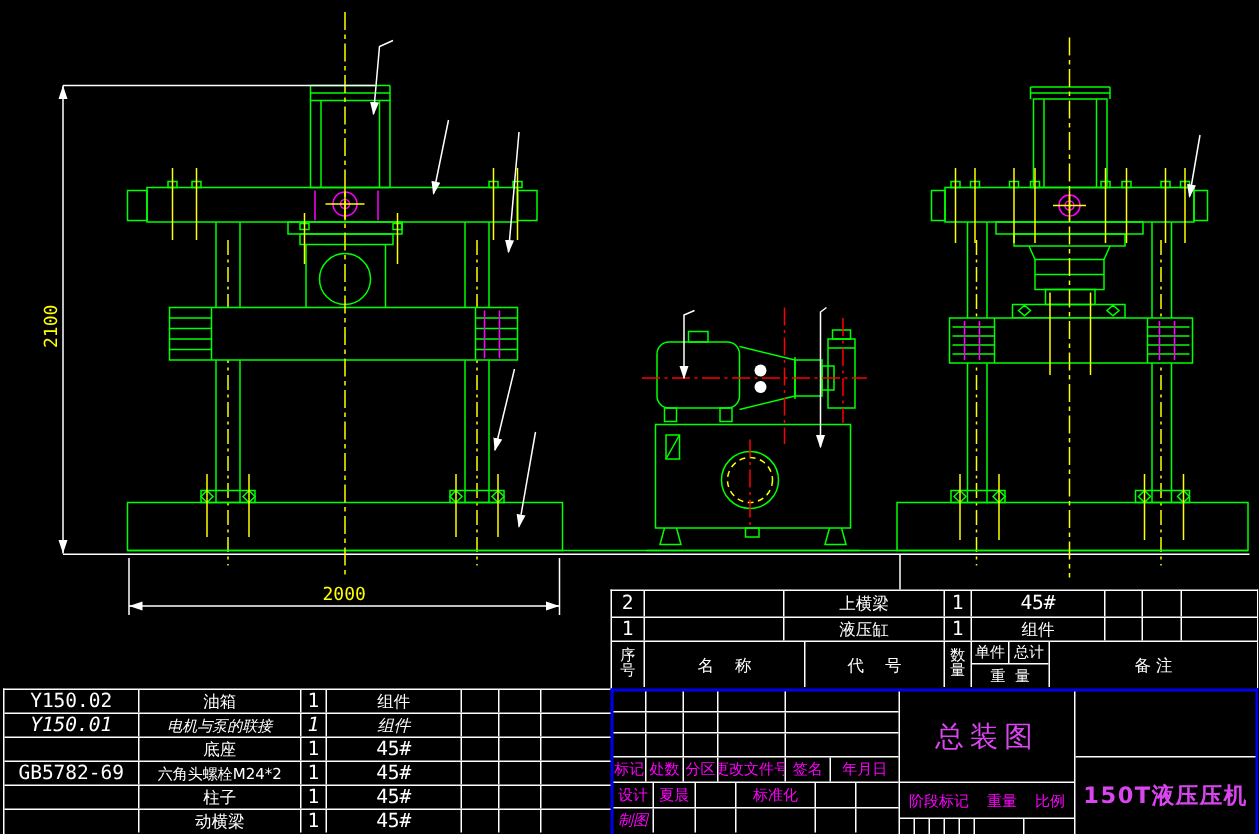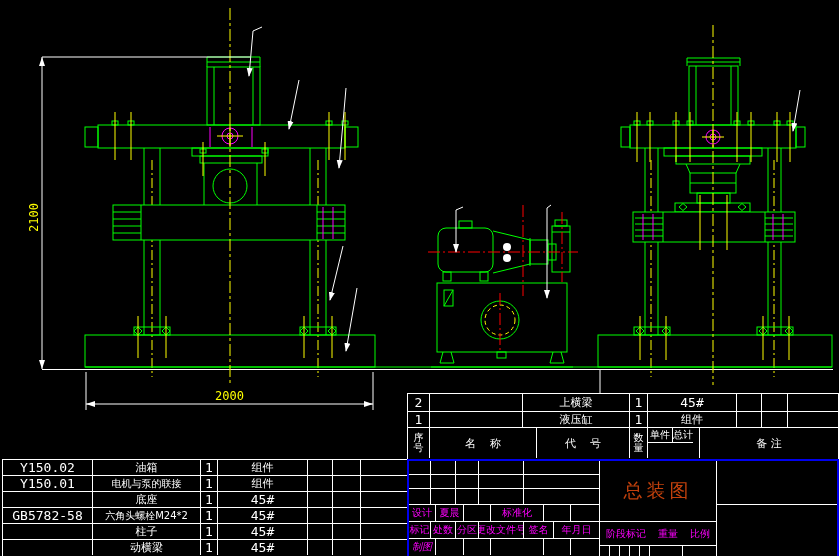--- a/index.html
+++ b/index.html
@@ -15,21 +15,21 @@
   .cn{font-size:11px;}
   .cn-s{font-size:10px;}
   .stack{flex-direction:column;line-height:1.05;font-size:10px;}
   
   #titleblock{position:absolute;left:407px;top:459px;width:432px;height:97px;box-sizing:border-box;
      border:2px solid #0000ee;border-bottom:none;display:flex;}
   .tb-left{width:190px;display:flex;flex-direction:column;}
   .tb-mid{width:117px;border-left:1px solid #fff;box-sizing:border-box;display:flex;flex-direction:column;}
   .tb-right{flex:1;border-left:1px solid #fff;box-sizing:border-box;display:flex;flex-direction:column;}
   .mag{color:#ff00ff;}
-  .red{color:#c2410c;}
+  .red{color:#d946ef;}
   .title-box{height:61px;border-bottom:1px solid #fff;box-sizing:border-box;display:flex;
      align-items:center;justify-content:center;font-size:19px;letter-spacing:4px;}
   .stage-area{flex:1;display:flex;flex-direction:column;}
   .stage-lbls{flex:1;display:flex;align-items:center;justify-content:space-around;font-size:10px;font-family:Liberation Mono, monospace;}
   .mini{height:11px;border-top:1px solid #fff;display:flex;box-sizing:border-box;}
   .mini .c{border-right:1px solid #fff;}
   .prod-box{flex:1;display:flex;align-items:center;justify-content:center;
      font-size:15px;font-weight:bold;letter-spacing:1px;}
   .topbox{height:44px;border-bottom:1px solid #fff;box-sizing:border-box;}
 </style>
@@ -288,61 +288,61 @@
   </div>
   <div class="r" style="height:30px;border-bottom:none;">
     <div class="c stack" style="width:22px">
       <span>序</span><span>号</span>
     </div>
     <div class="c cn" style="width:107px">名    称</div>
     <div class="c cn" style="width:93px">代    号</div>
     <div class="c stack" style="width:18px">
       <span>数</span><span>量</span>
     </div>
-    <div style="width:52px;display:flex;flex-direction:row;border-right:1px solid #fff;box-sizing:border-box;">
+    <div style="width:52px;display:flex;flex-direction:column;border-right:1px solid #fff;box-sizing:border-box;">
       <div style="display:flex;height:15px;border-bottom:1px solid #fff;box-sizing:border-box;">
         <div class="c cn-s" style="width:25px">单件</div>
         <div class="c cn-s" style="flex:1;border-right:none">总计</div>
       </div>
       <div class="c cn-s" style="flex:1;border-right:none">重  量</div>
     </div>
     <div class="c cn" style="flex:1;border-right:none">备 注</div>
   </div>
 </div>
 
 <div class="tbl" style="left:2px;top:459px;width:406px;height:97px;">
   <div class="r" style="height:16px;">
     <div class="c code" style="width:90px">Y150.02</div>
     <div class="c cn" style="width:108px">油箱</div>
     <div class="c num" style="width:17px">1</div>
     <div class="c cn" style="width:90px">组件</div>
     <div class="c" style="width:25px"></div>
     <div class="c" style="width:28px"></div>
     <div class="c" style="flex:1;border-right:none"></div>
   </div>
-  <div class="r" style="height:16px;">
+  <div class="r" style="height:16px;font-style:italic;">
     <div class="c code" style="width:90px">Y150.01</div>
     <div class="c cn-s" style="width:108px">电机与泵的联接</div>
     <div class="c num" style="width:17px">1</div>
     <div class="c cn" style="width:90px">组件</div>
     <div class="c" style="width:25px"></div>
     <div class="c" style="width:28px"></div>
     <div class="c" style="flex:1;border-right:none"></div>
   </div>
   <div class="r" style="height:16px;">
     <div class="c code" style="width:90px"></div>
     <div class="c cn" style="width:108px">底座</div>
     <div class="c num" style="width:17px">1</div>
     <div class="c code" style="width:90px">45#</div>
     <div class="c" style="width:25px"></div>
     <div class="c" style="width:28px"></div>
     <div class="c" style="flex:1;border-right:none"></div>
   </div>
   <div class="r" style="height:16px;">
-    <div class="c code" style="width:90px">GB5782-58</div>
+    <div class="c code" style="width:90px">GB5782-69</div>
     <div class="c cn-s" style="width:108px">六角头螺栓M24*2</div>
     <div class="c num" style="width:17px">1</div>
     <div class="c code" style="width:90px">45#</div>
     <div class="c" style="width:25px"></div>
     <div class="c" style="width:28px"></div>
     <div class="c" style="flex:1;border-right:none"></div>
   </div>
   <div class="r" style="height:16px;">
     <div class="c code" style="width:90px"></div>
     <div class="c cn" style="width:108px">柱子</div>
@@ -380,34 +380,34 @@
       <div class="c" style="flex:1;border-right:none"></div>
     </div>
     <div class="r" style="height:16px;">
       <div class="c" style="width:22px"></div>
           <div class="c" style="width:25px"></div>
       <div class="c" style="width:23px"></div>
           <div class="c" style="width:45px"></div>
       <div class="c" style="flex:1;border-right:none"></div>
     </div>
     <div class="r" style="height:17px;">
+      <div class="c cn-s mag" style="width:22px">标记</div>
+      <div class="c cn-s mag" style="width:25px">处数</div>
+      <div class="c cn-s mag" style="width:23px">分区</div>
+      <div class="c cn-s mag" style="width:45px">更改文件号</div>
+      <div class="c cn-s mag" style="width:30px">签名</div>
+      <div class="c cn-s mag" style="flex:1;border-right:none">年月日</div>
+    </div>
+    <div class="r" style="height:17px;">
       <div class="c cn-s mag" style="width:27px">设计</div>
       <div class="c cn-s mag" style="width:28px">夏晨</div>
       <div class="c" style="width:27px"></div>
       <div class="c cn-s mag" style="width:53px">标准化</div>
       <div class="c" style="width:27px"></div>
       <div class="c" style="flex:1;border-right:none"></div>
-    </div>
-    <div class="r" style="height:17px;">
-      <div class="c cn-s mag" style="width:22px">标记</div>
-      <div class="c cn-s mag" style="width:25px">处数</div>
-      <div class="c cn-s mag" style="width:23px">分区</div>
-      <div class="c cn-s mag" style="width:45px">更改文件号</div>
-      <div class="c cn-s mag" style="width:30px">签名</div>
-      <div class="c cn-s mag" style="flex:1;border-right:none">年月日</div>
     </div>
     <div class="r" style="height:16px;border-bottom:none;font-style:italic;">
       <div class="c cn-s mag" style="width:27px">制图</div>
       <div class="c" style="width:28px"></div>
       <div class="c" style="width:27px"></div>
       <div class="c" style="width:53px"></div>
       <div class="c" style="width:27px"></div>
       <div class="c" style="flex:1;border-right:none"></div>
     </div>
   </div>
@@ -427,16 +427,17 @@
             <div class="c" style="width:10px"></div>
         <div class="c" style="width:10px"></div>
             <div class="c" style="width:33px"></div>
         <div class="c" style="flex:1;border-right:none"></div>
       </div>
     </div>
   </div>
 
   <div class="tb-right">
     <div class="topbox"></div>
+    <div class="prod-box red">150T液压压机</div>
   </div>
 </div>
 
 </div>
 
 </body></html>

